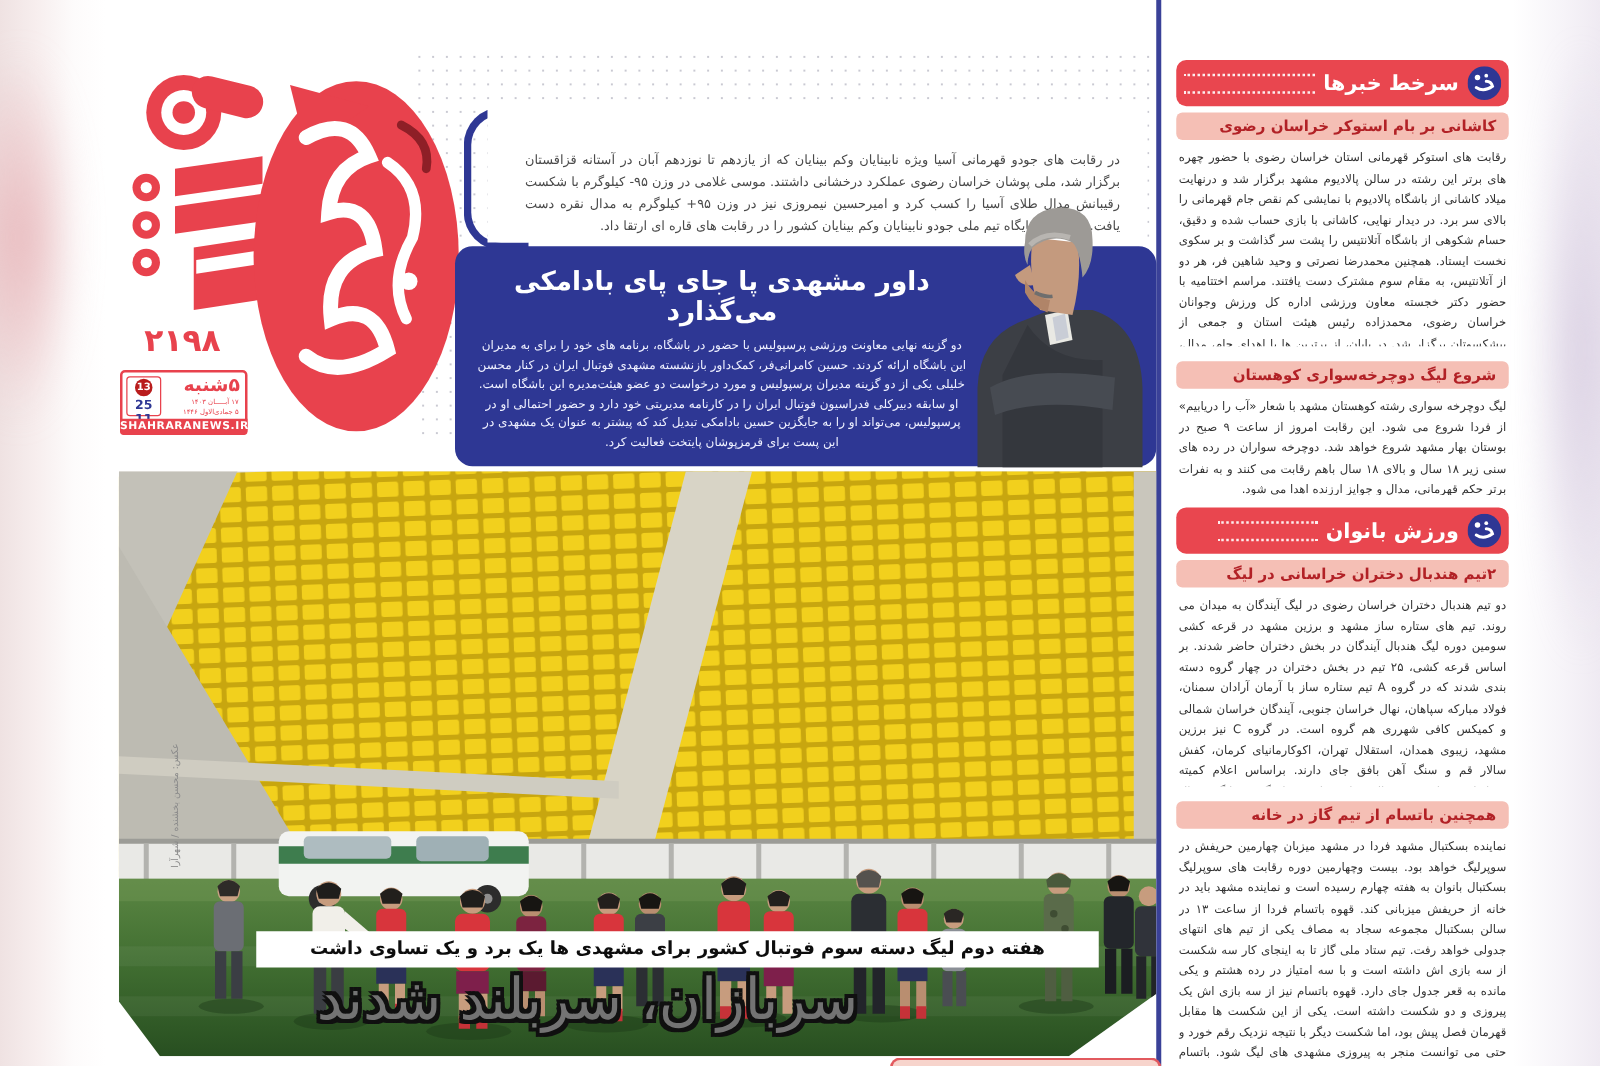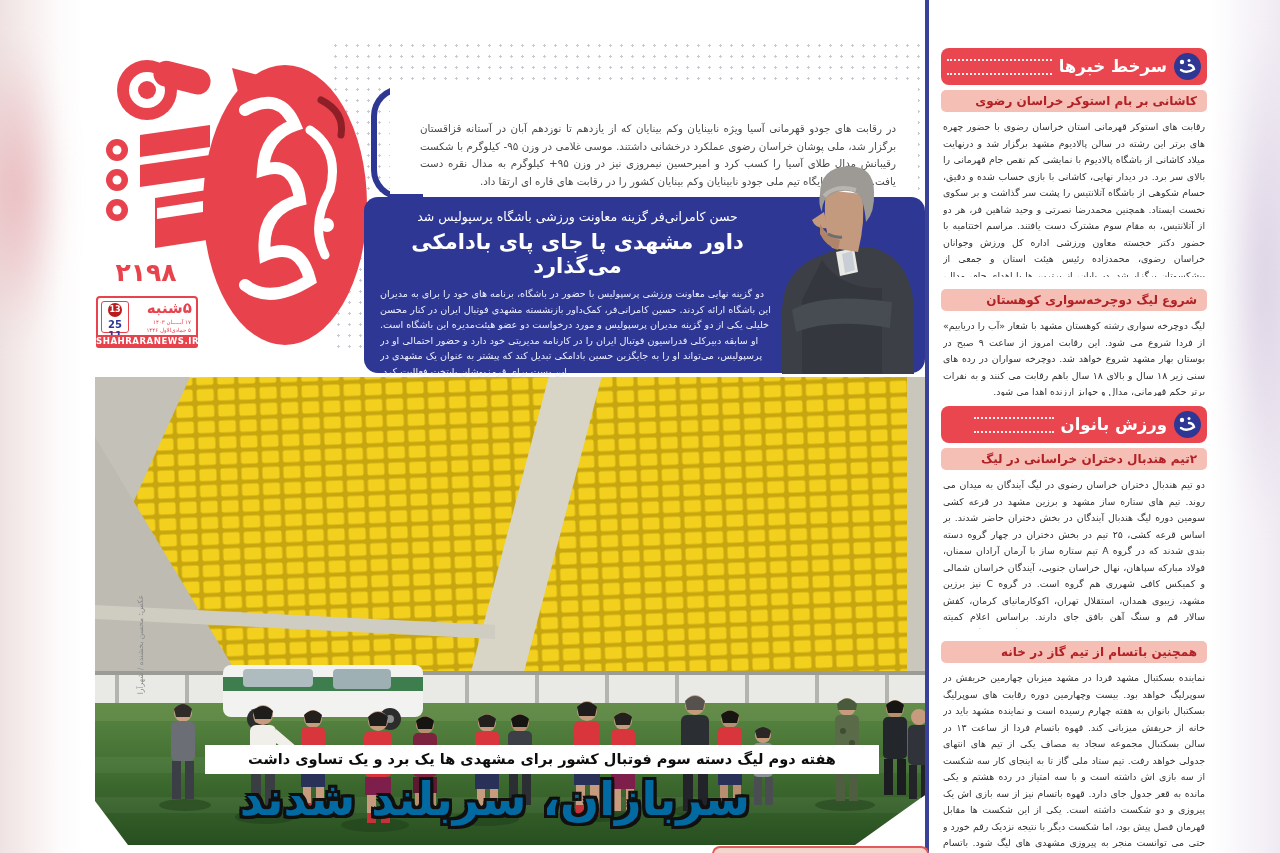--- a/index.html
+++ b/index.html
@@ -57,31 +57,31 @@
   .judo-headline{position:absolute;top:2px;right:16px;left:16px;color:#27307e;font-size:23px;
     font-weight:bold;text-align:right;}
   .judo-body{position:absolute;top:40px;right:22px;left:30px;height:70px;overflow:hidden;
     color:#4a4a4a;font-size:10.3px;line-height:1.7;text-align:justify;}
 
   
   .blue-box{left:364px;top:197px;width:561px;height:176px;background:#2e3794;border-radius:14px;}
   .pp-text{position:absolute;left:16px;right:150px;top:10px;bottom:8px;color:#fff;}
   .pp-kicker{font-size:12.5px;text-align:center;margin-top:2px;}
   .pp-headline{font-size:21px;font-weight:bold;text-align:center;margin-top:6px;}
-  .pp-body{font-size:9.6px;line-height:1.62;text-align:left;margin-top:8px;height:92px;
+  .pp-body{font-size:9.6px;line-height:1.62;text-align:center;margin-top:8px;height:92px;
     overflow:hidden;color:#eef0ff;}
   .portrait{left:762px;top:160px;width:164px;height:214px;}
 
   
   .photo-wrap{left:95px;top:377px;width:830px;height:470px;}
   .photo-svg{width:100%;height:100%;display:block;}
   .match-kicker{left:205px;top:745px;width:674px;height:29px;background:#fff;color:#0d0d0d;
     font-size:14.5px;font-weight:bold;text-align:center;line-height:29px;overflow:hidden;}
-  .match-headline{left:190px;top:772px;width:560px;text-align:right;font-size:46px;font-weight:700;
-    color:#0369a1;
+  .match-headline{left:190px;top:772px;width:560px;text-align:center;font-size:46px;font-weight:400;
+    color:#737373;
     text-shadow:-3px -3px 0 #101010,3px -3px 0 #101010,-3px 3px 0 #101010,3px 3px 0 #101010,
       0 -3px 0 #101010,0 3px 0 #101010,-3px 0 0 #101010,3px 0 0 #101010;}
   .photo-credit{left:60px;top:640px;width:160px;transform:rotate(-90deg);transform-origin:center;
     color:#8a8a8a;font-size:7.5px;text-align:center;}
   .bottom-strip{left:712px;top:846px;width:213px;height:7px;background:#f7d4cc;
     border:2px solid #e2595e;border-bottom:none;border-radius:8px 8px 0 0;}
 
   
   .sidebar{left:941px;top:0;width:266px;height:853px;}
   .sb-header{display:flex;align-items:center;direction:rtl;height:37px;background:#e9464f;
@@ -155,21 +155,20 @@
   <div class="site-strip">SHAHRARANEWS.IR</div>
 </div>
 
 <div class="abs bracket"></div>
 <div class="abs judo-panel">
   <div class="judo-body fa">در رقابت های جودو قهرمانی آسیا ویژه نابینایان وکم بینایان که از یازدهم تا نوزدهم آبان در آستانه قزاقستان برگزار شد، ملی پوشان خراسان رضوی عملکرد درخشانی داشتند. موسی غلامی در وزن ۹۵- کیلوگرم با شکست رقیبانش مدال طلای آسیا را کسب کرد و امیرحسین نیمروزی نیز در وزن ۹۵+ کیلوگرم به مدال نقره دست یافت. این نتایج جایگاه تیم ملی جودو نابینایان وکم بینایان کشور را در رقابت های قاره ای ارتقا داد.</div>
 </div>
 
 <div class="abs blue-box">
   <div class="pp-text">
-    <div class="pp-kicker fa">حسن کامرانی‌فر گزینه معاونت ورزشی باشگاه پرسپولیس شد</div>
     <div class="pp-headline fa">داور مشهدی پا جای پای بادامکی می‌گذارد</div>
     <div class="pp-body fa">دو گزینه نهایی معاونت ورزشی پرسپولیس با حضور در باشگاه، برنامه های خود را برای به مدیران این باشگاه ارائه کردند. حسین کامرانی‌فر، کمک‌داور بازنشسته مشهدی فوتبال ایران در کنار محسن خلیلی یکی از دو گزینه مدیران پرسپولیس و مورد درخواست دو عضو هیئت‌مدیره این باشگاه است. او سابقه دبیرکلی فدراسیون فوتبال ایران را در کارنامه مدیریتی خود دارد و حضور احتمالی او در پرسپولیس، می‌تواند او را به جایگزین حسین بادامکی تبدیل کند که پیشتر به عنوان یک مشهدی در این پست برای قرمزپوشان پایتخت فعالیت کرد.</div>
   </div>
 </div>
 <svg class="abs portrait" viewBox="0 0 164 214">
 
   <g>
     <path d="M20 214 L20 150 Q22 108 58 96 L78 88 L112 88 Q150 100 152 150 L152 214 Z" fill="#3c3f45"></path>
     <path d="M60 100 Q80 130 120 128 L120 214 L40 214 L40 140 Z" fill="#34373d"></path>
     <path d="M30 150 Q60 132 130 142 L128 168 Q70 158 34 172 Z" fill="#474b52"></path>

